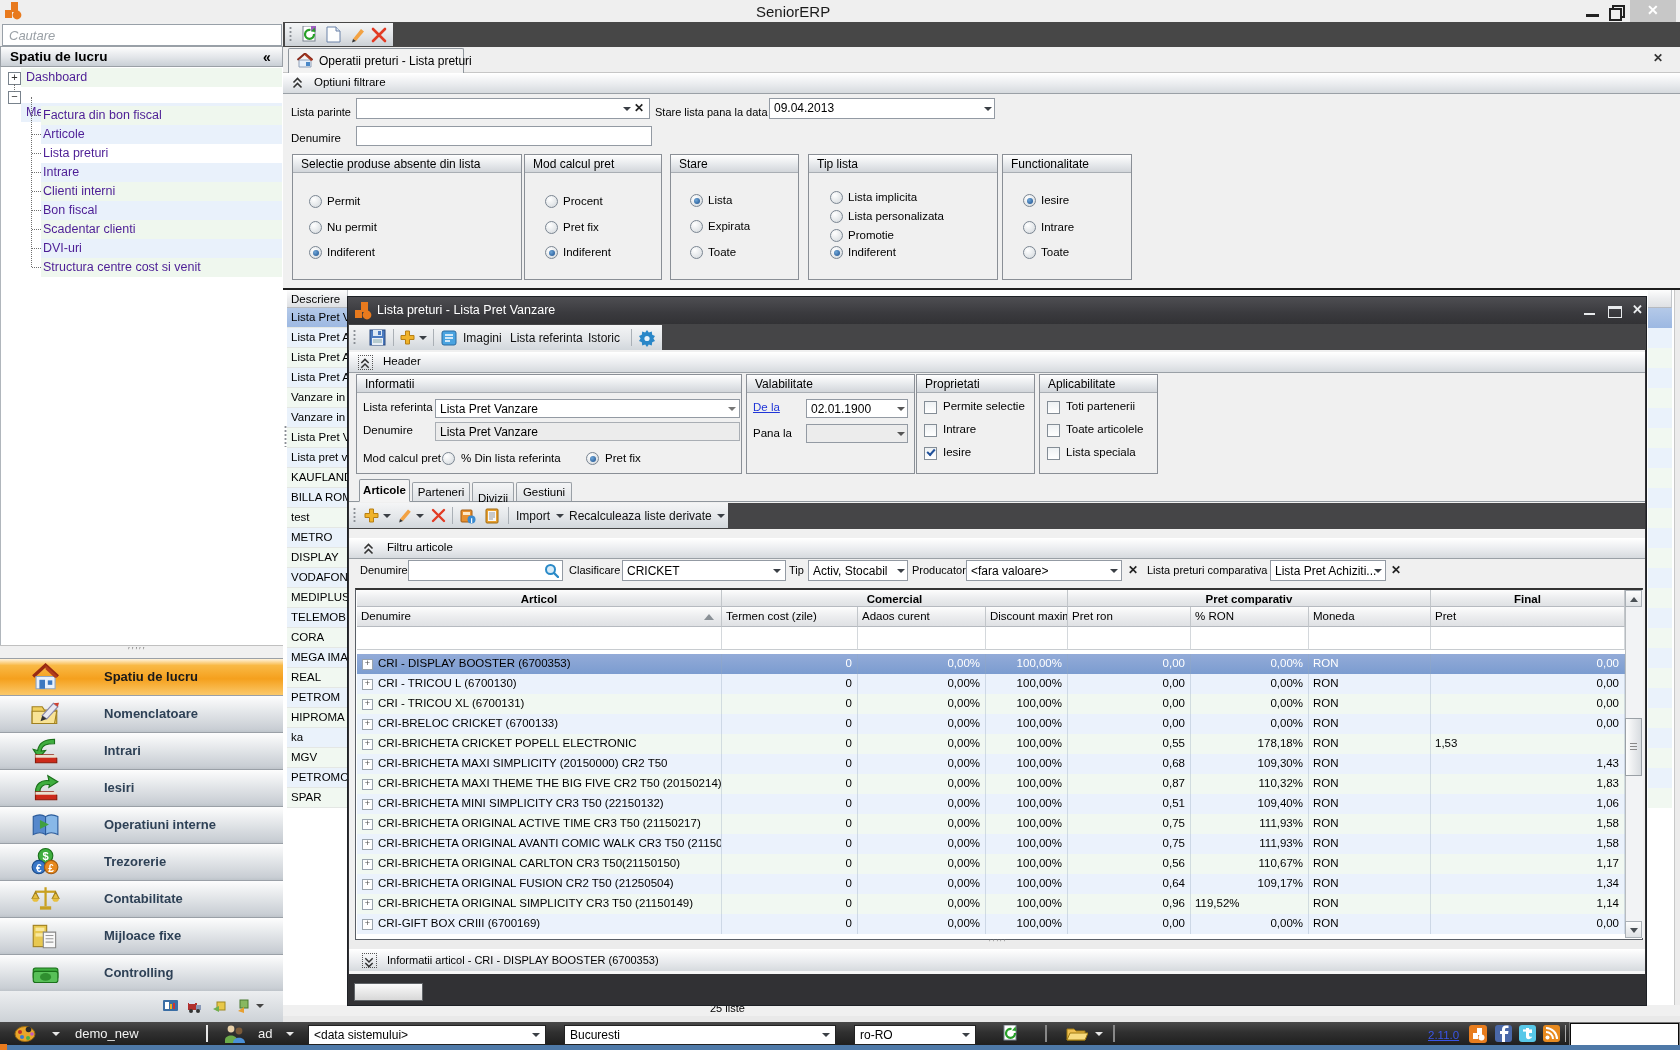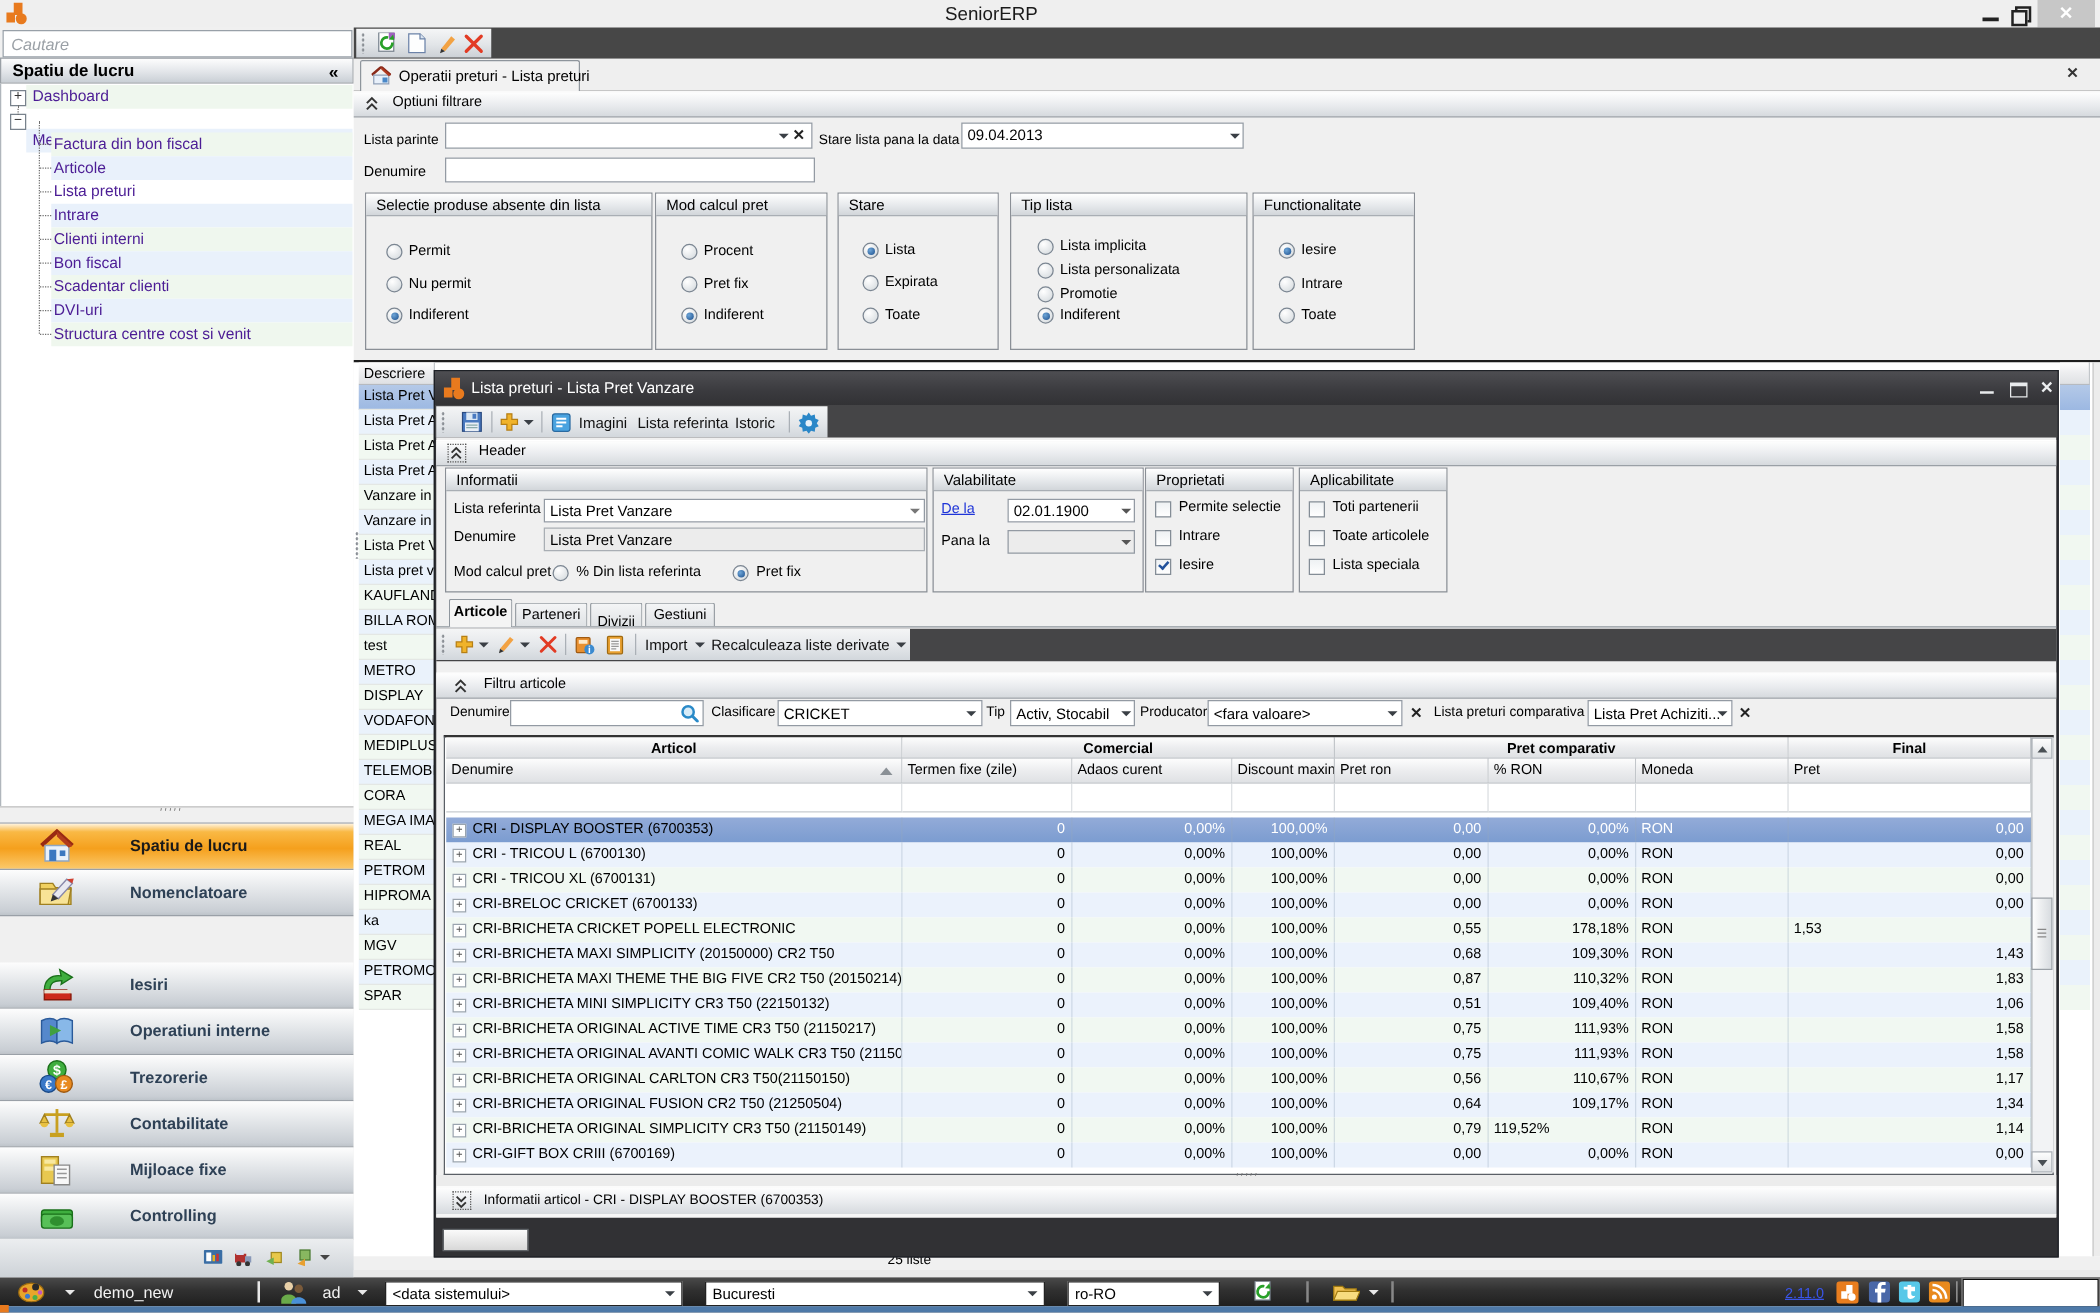--- a/index.html
+++ b/index.html
@@ -102,20 +102,28 @@
       </div>
       <div class="navbtn" style="top:37px;">
         <svg width="26" height="25" viewBox="0 0 26 25">
           <path d="M1 6 H10 L12 9 H23 V21 H1 Z" fill="#f0d060" stroke="#a08020"></path>
           <path d="M1 10 H23 L21 21 H1 Z" fill="#f8e396" stroke="#a08020"></path>
           <path d="M10 14 L20 3 L24 6 L14 17 Z" fill="#e8e8f0" stroke="#8888aa"></path>
           <path d="M20 3 L24 6 L25 2.5 Z" fill="#d04030"></path>
           <path d="M10 14 L14 17 L8.5 19 Z" fill="#333"></path>
         </svg>
         <div class="t" style="">Nomenclatoare</div>
+      </div>
+      <div class="navbtn" style="top:74px;">
+        <svg width="26" height="25" viewBox="0 0 26 25">
+          <path d="M21 2 C12 2 7 5 6 12 L2 11 L7 19 L13 12 L9 12.5 C10 7 14 6 21 6 Z" fill="#3fae3f" stroke="#1a701a"></path>
+          <path d="M4 16 H20 L23 19 V23 H4 Z" fill="#cc2a1a" stroke="#8a1a0a"></path>
+          <rect x="4" y="16" width="19" height="2.5" fill="#e8e0d0"></rect>
+        </svg>
+        <div class="t" style="">Intrari</div>
       </div>
       <div class="navbtn" style="top:111px;">
         <svg width="26" height="25" viewBox="0 0 26 25">
           <path d="M4 16 C4 9 9 5 16 6 L15 1.5 L24 7 L16 12 L16.5 9.5 C11 9 8 11 8 16 Z" fill="#3fae3f" stroke="#1a701a"></path>
           <path d="M4 16 H20 L23 19 V23 H4 Z" fill="#cc2a1a" stroke="#8a1a0a"></path>
           <rect x="4" y="16" width="19" height="2.5" fill="#e8e0d0"></rect>
         </svg>
         <div class="t" style="">Iesiri</div>
       </div>
       <div class="navbtn" style="top:148px;">
@@ -534,21 +542,21 @@
       <div class="dar" style="left:103px;top:8px"></div>
     </div>
   <div class="xic" style="left:1043px;top:266px">✕</div>
 
   <div class="abs" id="dgrid" style="left:7px;top:291px;width:1288px;height:352px;background:#fff;border:1px solid #5a5f66;border-top:2px solid #333;box-sizing:border-box">
       <div class="cell hc" style="left:1px;top:0;width:365px;height:17px;text-align:center;font-weight:bold">Articol</div>
       <div class="cell hc" style="left:366px;top:0;width:346px;height:17px;text-align:center;font-weight:bold">Comercial</div>
       <div class="cell hc" style="left:712px;top:0;width:363px;height:17px;text-align:center;font-weight:bold">Pret comparativ</div>
       <div class="cell hc" style="left:1075px;top:0;width:194px;height:17px;text-align:center;font-weight:bold">Final</div>
       <div class="cell hc" style="left:1px;top:17px;width:365px;height:20px">Denumire</div>
-      <div class="cell hc" style="left:366px;top:17px;width:136px;height:20px">Termen fixe (zile)</div>
+      <div class="cell hc" style="left:366px;top:17px;width:136px;height:20px">Termen cost (zile)</div>
       <div class="cell hc" style="left:502px;top:17px;width:128px;height:20px">Adaos curent</div>
       <div class="cell hc" style="left:630px;top:17px;width:82px;height:20px">Discount maxim</div>
       <div class="cell hc" style="left:712px;top:17px;width:123px;height:20px">Pret ron</div>
       <div class="cell hc" style="left:835px;top:17px;width:118px;height:20px">% RON</div>
       <div class="cell hc" style="left:953px;top:17px;width:122px;height:20px">Moneda</div>
       <div class="cell hc" style="left:1075px;top:17px;width:194px;height:20px">Pret</div>
       <div class="abs" style="left:348px;top:24px;width:0;height:0;border-left:5px solid transparent;border-right:5px solid transparent;border-bottom:6px solid #8a9096"></div>
       <div class="abs" style="left:1px;top:37px;width:364px;height:22px;background:#fff;border-right:1px solid #d4d8dc;border-bottom:1px solid #c8ccd0"></div>
       <div class="abs" style="left:366px;top:37px;width:135px;height:22px;background:#fff;border-right:1px solid #d4d8dc;border-bottom:1px solid #c8ccd0"></div>
       <div class="abs" style="left:502px;top:37px;width:127px;height:22px;background:#fff;border-right:1px solid #d4d8dc;border-bottom:1px solid #c8ccd0"></div>
@@ -675,21 +683,21 @@
         <div class="c" style="left:711px;width:123px;text-align:right;">0,64</div>
         <div class="c" style="left:834px;width:118px;text-align:right;">109,17%</div>
         <div class="c" style="left:952px;width:122px;">RON</div>
         <div class="c" style="left:1074px;width:194px;text-align:right;">1,34</div>
       </div>
       <div class="gridrow abs" style="left:1px;top:304px;width:1268px;height:20px;background:#f1f8f2;">
         <div class="c" style="left:0px;width:365px;"><span class="plus9" style="left:5px;top:5px">+</span><span style="padding-left:17px">CRI-BRICHETA ORIGINAL SIMPLICITY CR3 T50 (21150149)</span></div>
         <div class="c" style="left:365px;width:136px;text-align:right;">0</div>
         <div class="c" style="left:501px;width:128px;text-align:right;">0,00%</div>
         <div class="c" style="left:629px;width:82px;text-align:right;">100,00%</div>
-        <div class="c" style="left:711px;width:123px;text-align:right;">0,79</div>
+        <div class="c" style="left:711px;width:123px;text-align:right;">0,96</div>
         <div class="c" style="left:834px;width:118px;">119,52%</div>
         <div class="c" style="left:952px;width:122px;">RON</div>
         <div class="c" style="left:1074px;width:194px;text-align:right;">1,14</div>
       </div>
       <div class="gridrow abs" style="left:1px;top:324px;width:1268px;height:20px;background:#ebf2fc;">
         <div class="c" style="left:0px;width:365px;"><span class="plus9" style="left:5px;top:5px">+</span><span style="padding-left:17px">CRI-GIFT BOX CRIII (6700169)</span></div>
         <div class="c" style="left:365px;width:136px;text-align:right;">0</div>
         <div class="c" style="left:501px;width:128px;text-align:right;">0,00%</div>
         <div class="c" style="left:629px;width:82px;text-align:right;">100,00%</div>
         <div class="c" style="left:711px;width:123px;text-align:right;">0,00</div>

